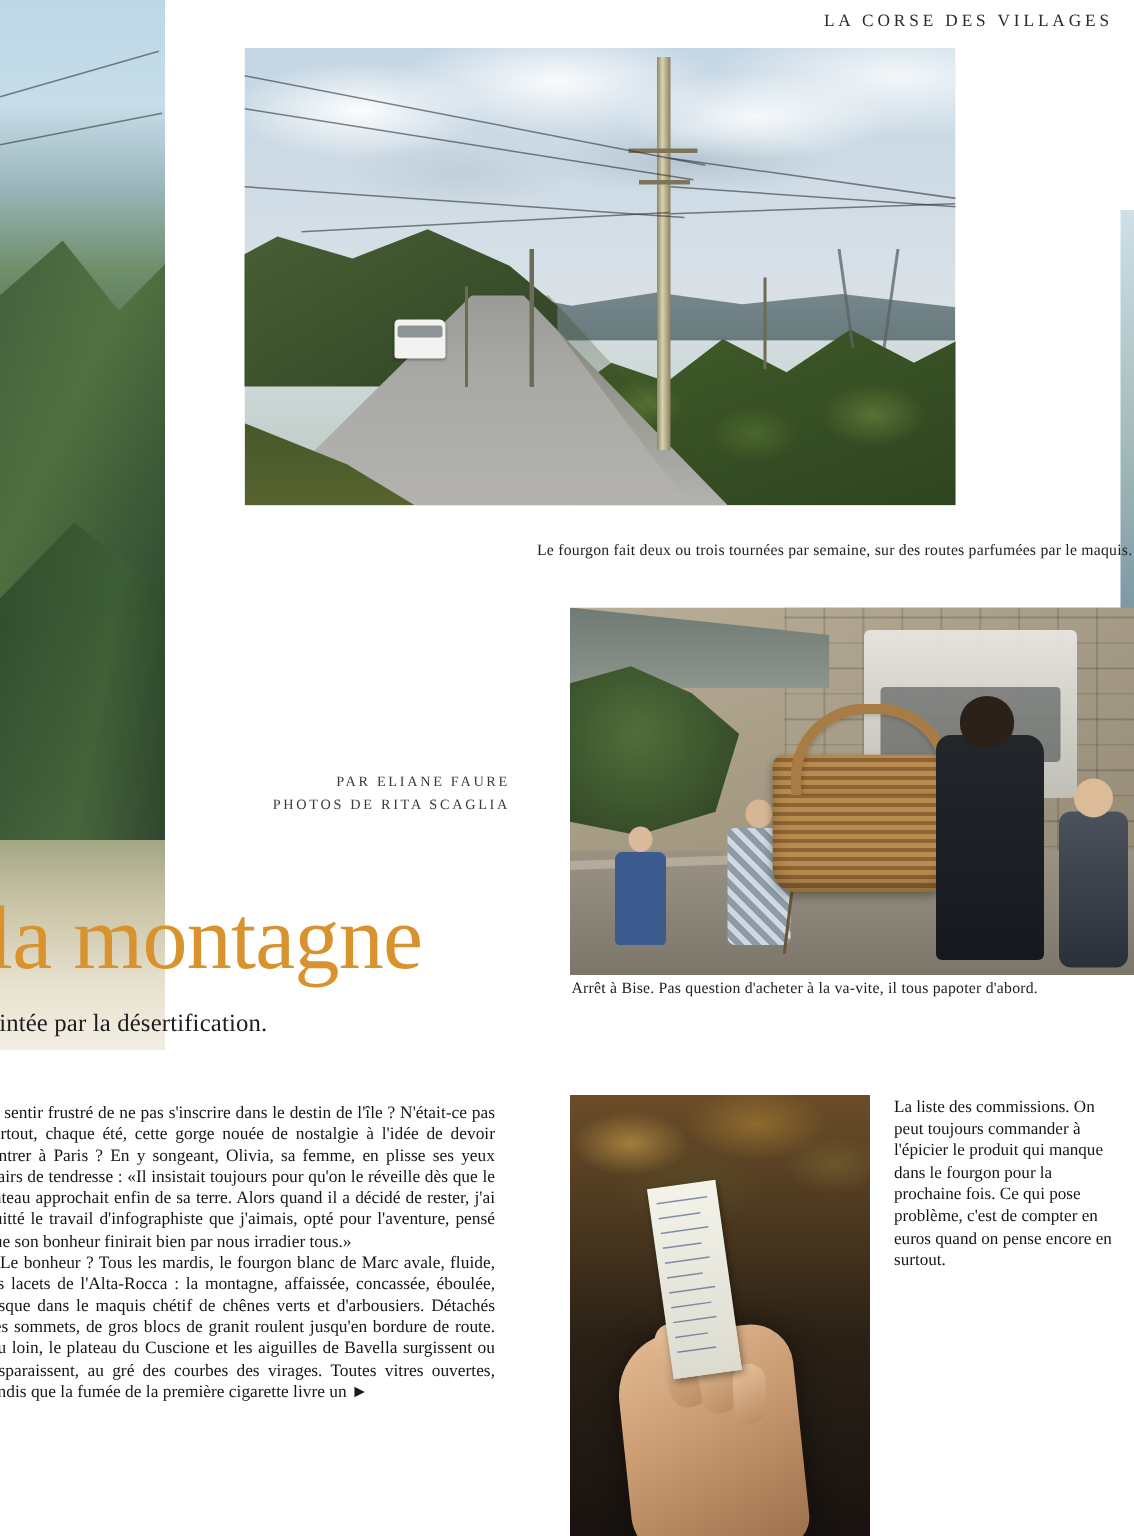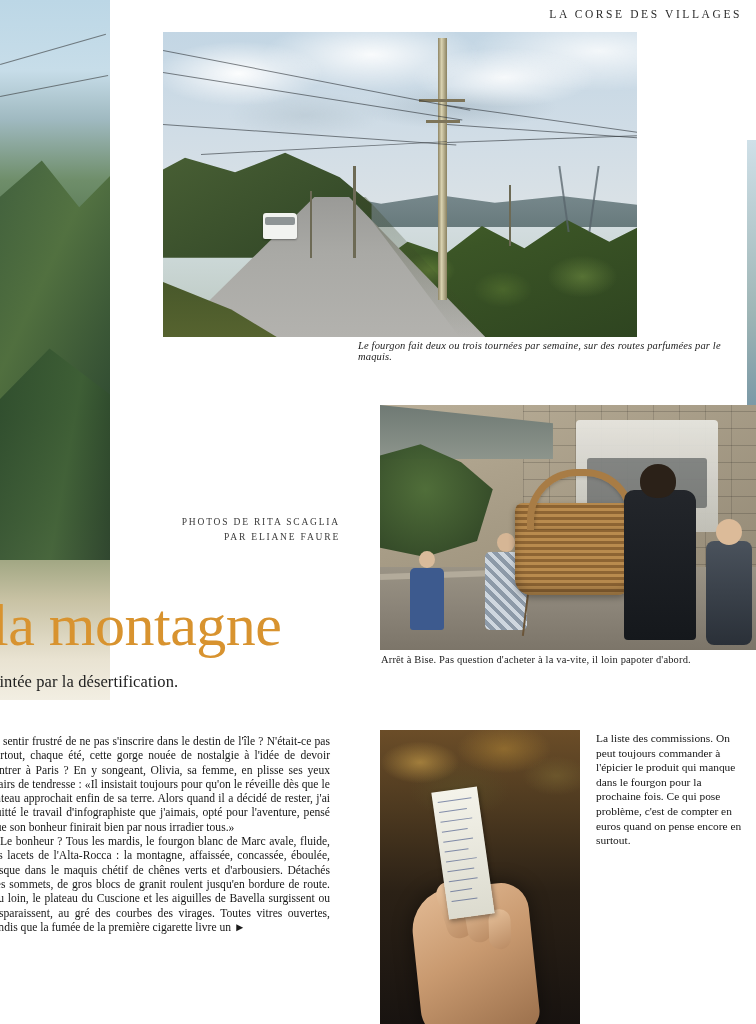--- a/index.html
+++ b/index.html
@@ -190,21 +190,21 @@
     transform-origin: left center;
   }
   #photo-road .c1 { left: 0; top: 6%; width: 66%; transform: rotate(11deg); }
   #photo-road .c2 { left: 0; top: 13%; width: 64%; transform: rotate(9deg); }
   #photo-road .c3 { left: 0; top: 30%; width: 62%; transform: rotate(4deg); }
   #photo-road .c4 { left: 60%; top: 24%; width: 42%; transform: rotate(8deg); }
   #photo-road .c5 { left: 60%; top: 30%; width: 42%; transform: rotate(4deg); }
   #photo-road .c6 { left: 60%; top: 36%; width: 40%; transform: rotate(-2deg); }
   #photo-road .c7 { left: 8%; top: 40%; width: 52%; transform: rotate(-3deg); }
 
-  #caption-road { left: 358px; top: 340px; font-style: italic; }
+  #caption-road { left: 358px; top: 362px; }
 
   
   #photo-basket { left: 380px; top: 405px; width: 376px; height: 245px; }
   #photo-basket .wall {
     position: absolute; inset: 0;
     background: linear-gradient(160deg, #b9ae98 0%, #a79c86 40%, #8f856f 100%);
   }
   #photo-basket .stones {
     position: absolute; left: 38%; top: 0; right: 0; bottom: 0;
     background:
@@ -436,21 +436,21 @@
       <div class="cane"></div>
     </div>
     <div class="basket"></div>
     <div class="person p-dark">
       <div class="head"></div>
     </div>
     <div class="person p-child">
       <div class="head"></div>
     </div>
   </div>
-  <div class="caption" id="caption-basket">Arrêt à Bise. Pas question d'acheter à la va-vite, il loin papoter d'abord.</div>
+  <div class="caption" id="caption-basket">Arrêt à Bise. Pas question d'acheter à la va-vite, il tous papoter d'abord.</div>
 
   <div class="photo" id="photo-hand">
     <div class="bg"></div>
     <div class="foliage"></div>
     <div class="hand">
       <div class="finger f1"></div>
       <div class="finger f2"></div>
       <div class="finger f3"></div>
     </div>
     <div class="note">
@@ -462,22 +462,22 @@
       <div class="line" style="top:60px;width:24px"></div>
       <div class="line" style="top:70px;width:31px"></div>
       <div class="line" style="top:80px;width:27px"></div>
       <div class="line" style="top:90px;width:29px"></div>
       <div class="line" style="top:100px;width:22px"></div>
       <div class="line" style="top:110px;width:26px"></div>
     </div>
   </div>
 
   <div class="byline">
+    <div>PAR ELIANE FAURE</div>
     <div>PHOTOS DE RITA SCAGLIA</div>
-    <div>PAR ELIANE FAURE</div>
   </div>
 
   <div class="headline">la montagne</div>
   <div class="standfirst">eintée par la désertification.</div>
 
   <div class="body-col">
     <p>se sentir frustré de ne pas s'inscrire dans le destin de l'île ? N'était-ce pas surtout, chaque été, cette gorge nouée de nostalgie à l'idée de devoir rentrer à Paris ? En y songeant, Olivia, sa femme, en plisse ses yeux clairs de tendresse : «Il insistait toujours pour qu'on le réveille dès que le bateau approchait enfin de sa  terre. Alors quand il a décidé de rester, j'ai quitté le travail d'infographiste que j'aimais, opté pour l'aventure, pensé que son bonheur finirait bien par nous irradier tous.»</p>
     <p><span>Le bonheur ? Tous les mardis, le fourgon blanc de Marc avale, fluide, les lacets de l'Alta-Rocca : la montagne, affaissée, concassée, éboulée, jusque dans le maquis chétif de chênes verts et d'arbousiers. Détachés des sommets, de gros blocs de granit roulent jusqu'en bordure de route. Au loin, le plateau du Cuscione et les aiguilles de Bavella surgissent ou disparaissent, au gré des courbes des virages. Toutes vitres ouvertes, tandis que la fumée de la première cigarette livre un</span> <span class="arrow">►</span></p>
   </div>
 

